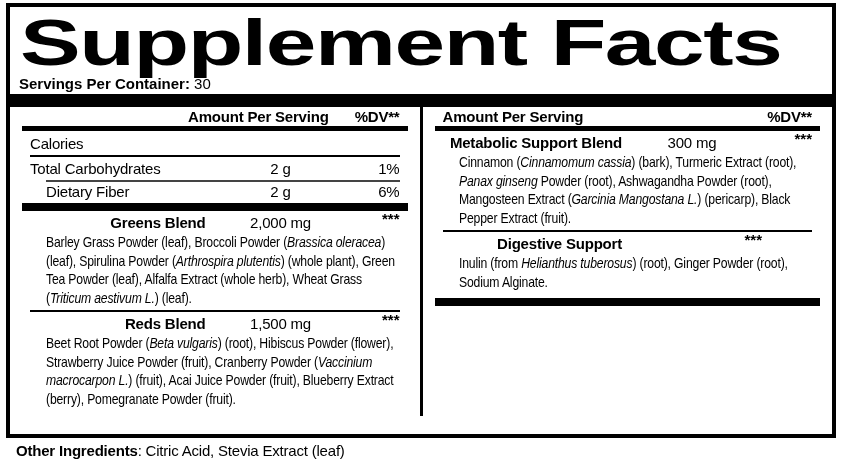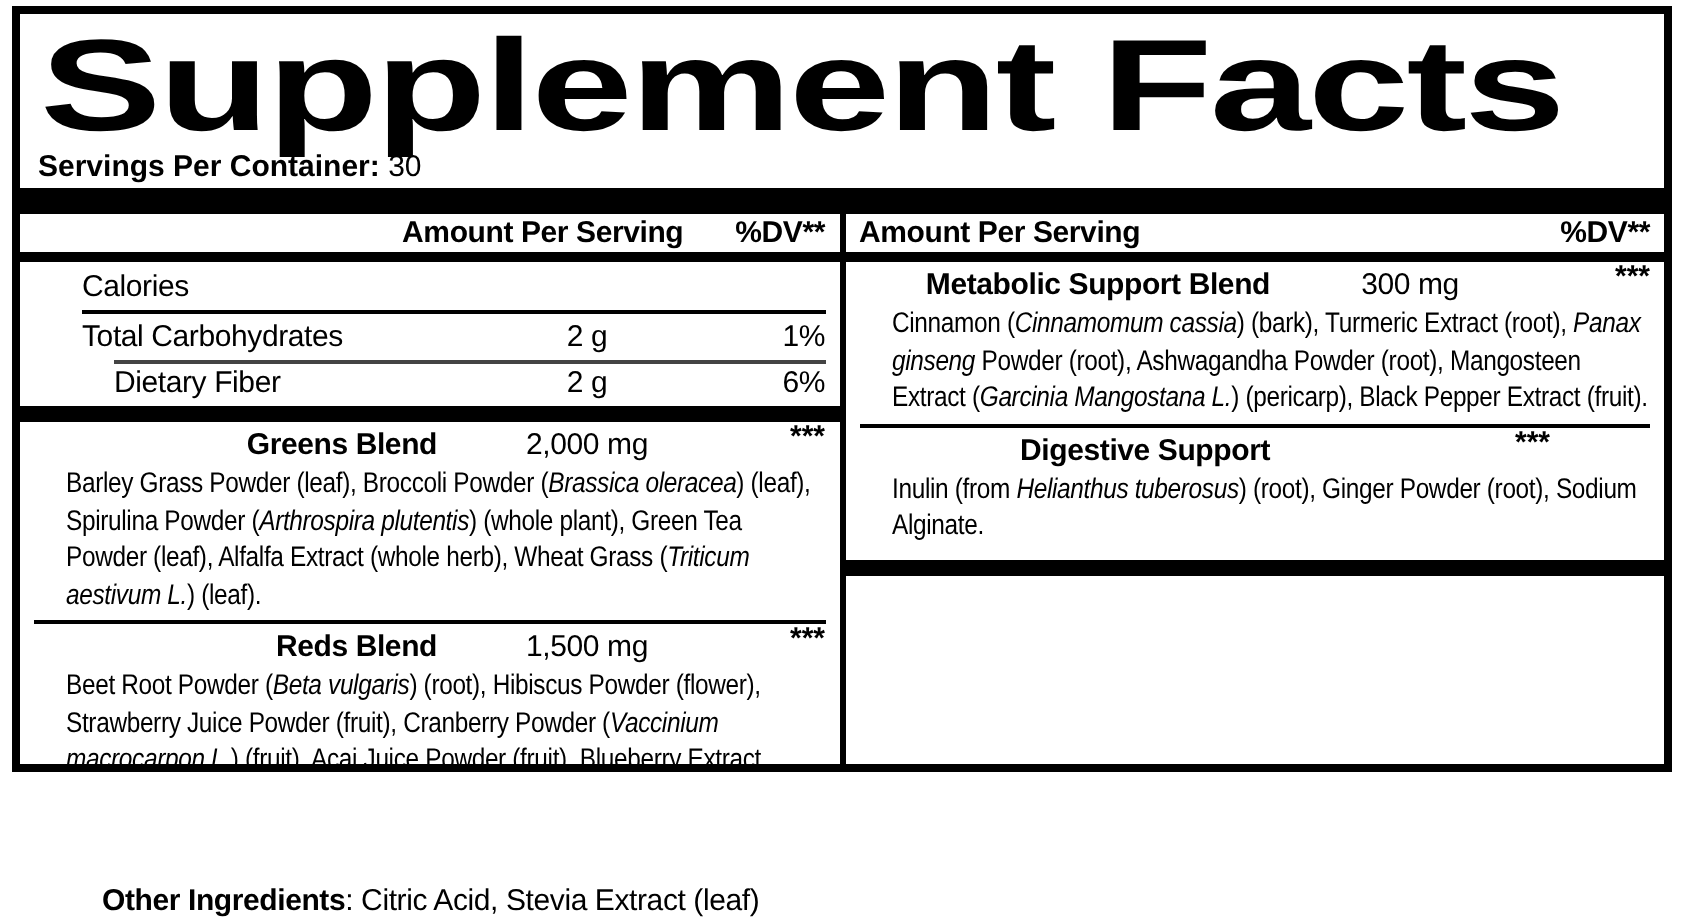--- a/index.html
+++ b/index.html
@@ -1,58 +1,58 @@
 <!DOCTYPE html>
 <html><head>
 <meta charset="utf-8">
 <style>
   html,body { margin:0; padding:0; }
   body {
     width:842px; height:461px; background:#ffffff; color:#000000;
     font-family:"Liberation Sans", sans-serif; position:relative; overflow:hidden;
   }
   .label-box {
-    position:absolute; left:6px; top:3px; width:830px; height:383px;
+    position:absolute; left:6px; top:3px; width:830px; height:435px;
     border:4px solid #000; box-sizing:border-box; background:#fff; overflow:hidden;
   }
   .title {
     padding:3px 0 0 10px; font-weight:bold; font-size:65px; line-height:65px;
     white-space:nowrap; height:65px;
   }
   .title-inner { display:inline-block; transform:scaleX(1.40); transform-origin:left center; letter-spacing:-1px; }
   .serving-line { padding-left:9px; font-size:15px; line-height:17px; }
   .b { font-weight:bold; }
   .bar-full { height:13px; background:#000; margin-top:2px; }
   .columns { display:flex; height:309px; overflow:hidden; }
   .divider { width:3px; background:#000; flex:0 0 3px; }
-  .col { flex:1 1 0; padding:0 7px; box-sizing:border-box; overflow:hidden; }
+  .col { flex:1 1 0; padding:0 20px; box-sizing:border-box; overflow:hidden; }
   .hdr-row { display:flex; align-items:flex-end; height:18px; font-weight:bold; font-size:15px; letter-spacing:-0.2px; }
   .col-left .hdr-row { justify-content:flex-end; gap:26px; }
   .col-right .hdr-row { justify-content:space-between; }
   .bar-med { height:5px; background:#000; margin:1px -8px 0; }
-  .n-row { display:grid; grid-template-columns:1fr 150px 44px; align-items:center; height:24px; font-size:15px; letter-spacing:-0.2px;margin-left:24px; }
+  .n-row { display:grid; grid-template-columns:1fr 150px 44px; align-items:center; height:24px; font-size:15px; letter-spacing:-0.2px; }
   .n-row.sep-full { border-top:2px solid #000; height:23px; }
   .n-row.sep-indent { position:relative; height:23px; }
   .n-row.sep-indent::before { content:""; position:absolute; left:16px; right:0; top:0; border-top:2px solid #444; }
   .n-name.indent { padding-left:16px; }
   .n-amt { text-align:center; }
   .n-dv { text-align:right; }
   .bar-thick { height:8px; background:#000; margin:0 -8px; }
   .blend-head { display:grid; grid-template-columns:1fr 150px 44px; align-items:center; height:19px; margin-top:2px; font-size:15px; letter-spacing:-0.2px; }
   .col-right .blend-head, .col-right .n-row { grid-template-columns:1fr 140px 50px; }
   .blend-name { font-weight:bold; white-space:nowrap;text-align:right; }
   .blend-amt { text-align:center; }
   .blend-dv { text-align:right; font-weight:bold; position:relative; top:-4px; letter-spacing:0; }
   .blend-ing { font-size:14.2px; line-height:18.5px; padding:1px 0 3px 16px; overflow:hidden; }
   .cond { display:inline-block; width:116%; transform:scaleX(0.86); transform-origin:left top; letter-spacing:-0.2px; }
   .it { font-style:italic; }
   hr.sep { border:none; border-top:2px solid #000; margin:0; }
   .footnotes { padding-top:3px; font-size:14.2px; line-height:18.5px; overflow:hidden; }
   .fnbar { height:8px; background:#000; margin:4px -8px 2px; }
-  .other-line { position:absolute; left:16px; top:442px; font-size:15px; letter-spacing:-0.2px;margin-left:35px; }
+  .other-line { position:absolute; left:16px; top:442px; font-size:15px; letter-spacing:-0.2px; }
 </style>
 </head>
 <body>
 
 <div class="label-box">
 
   <div class="title">
     <span class="title-inner">Supplement Facts</span>
   </div>
 

